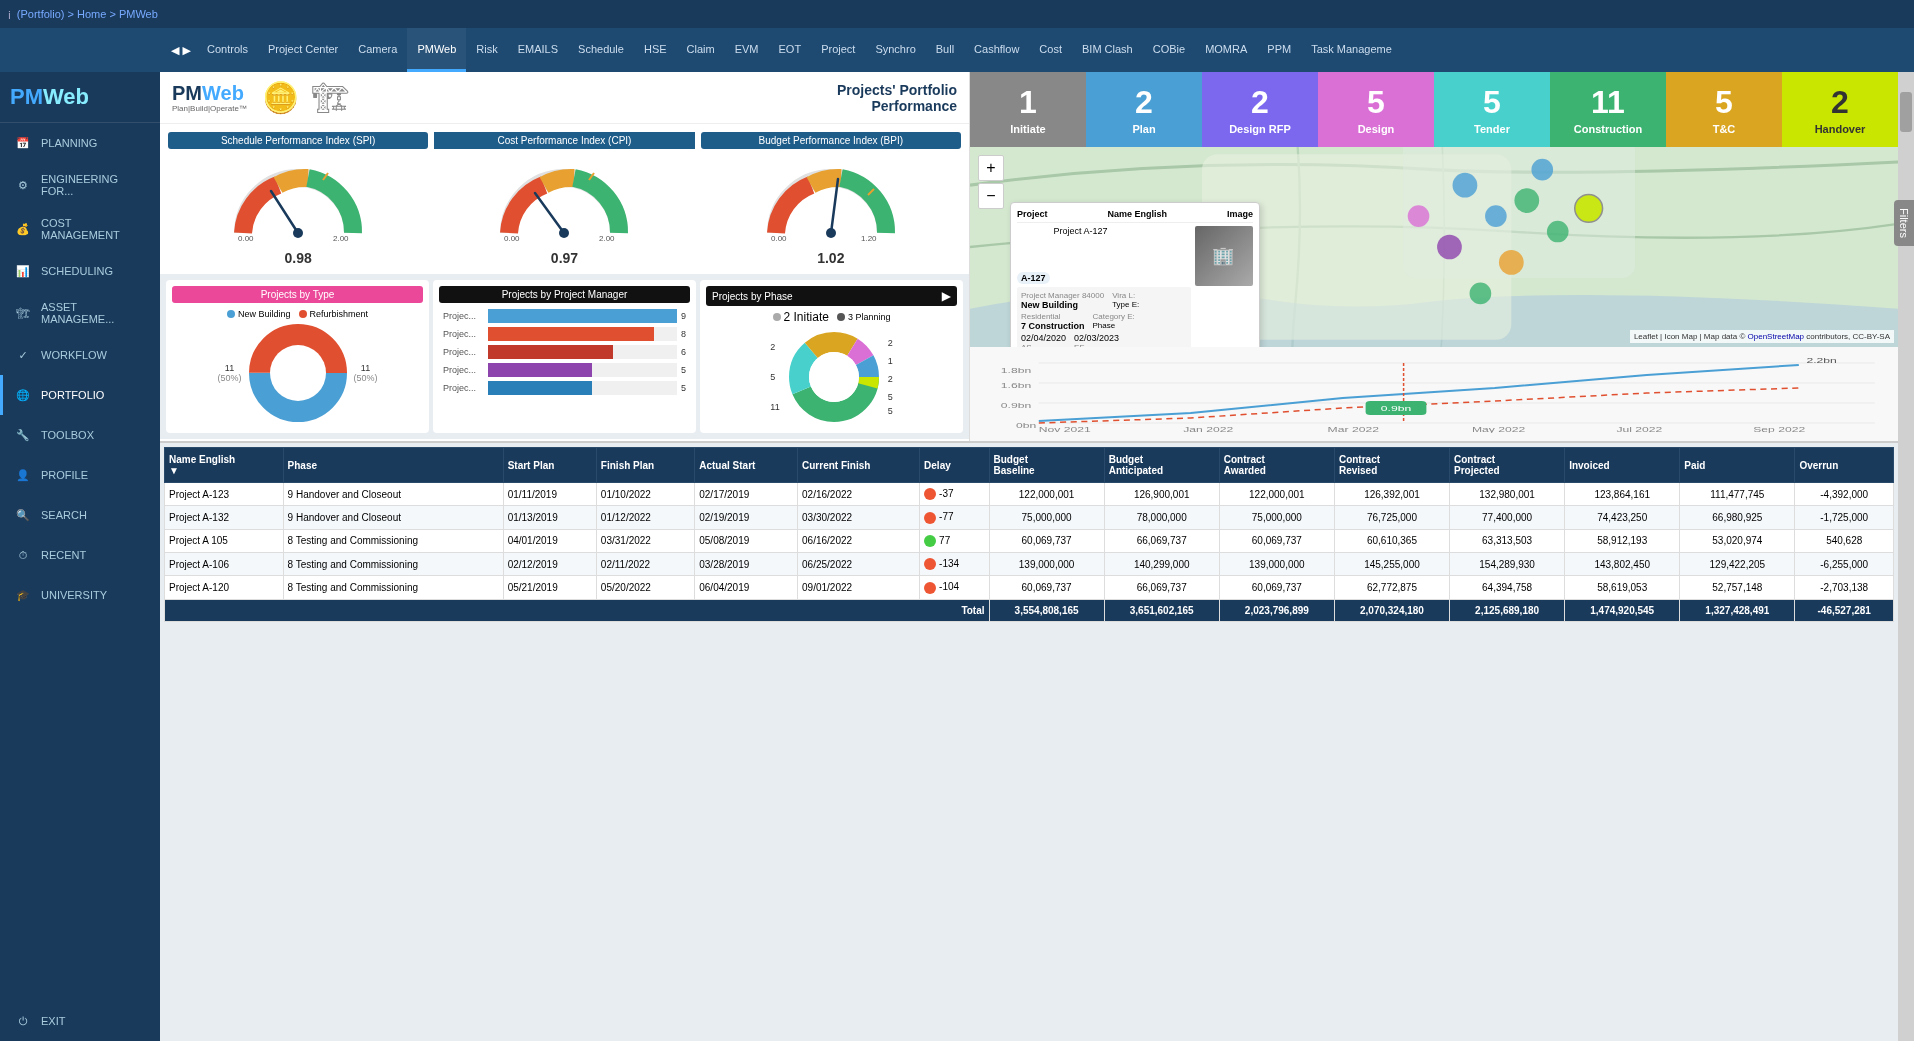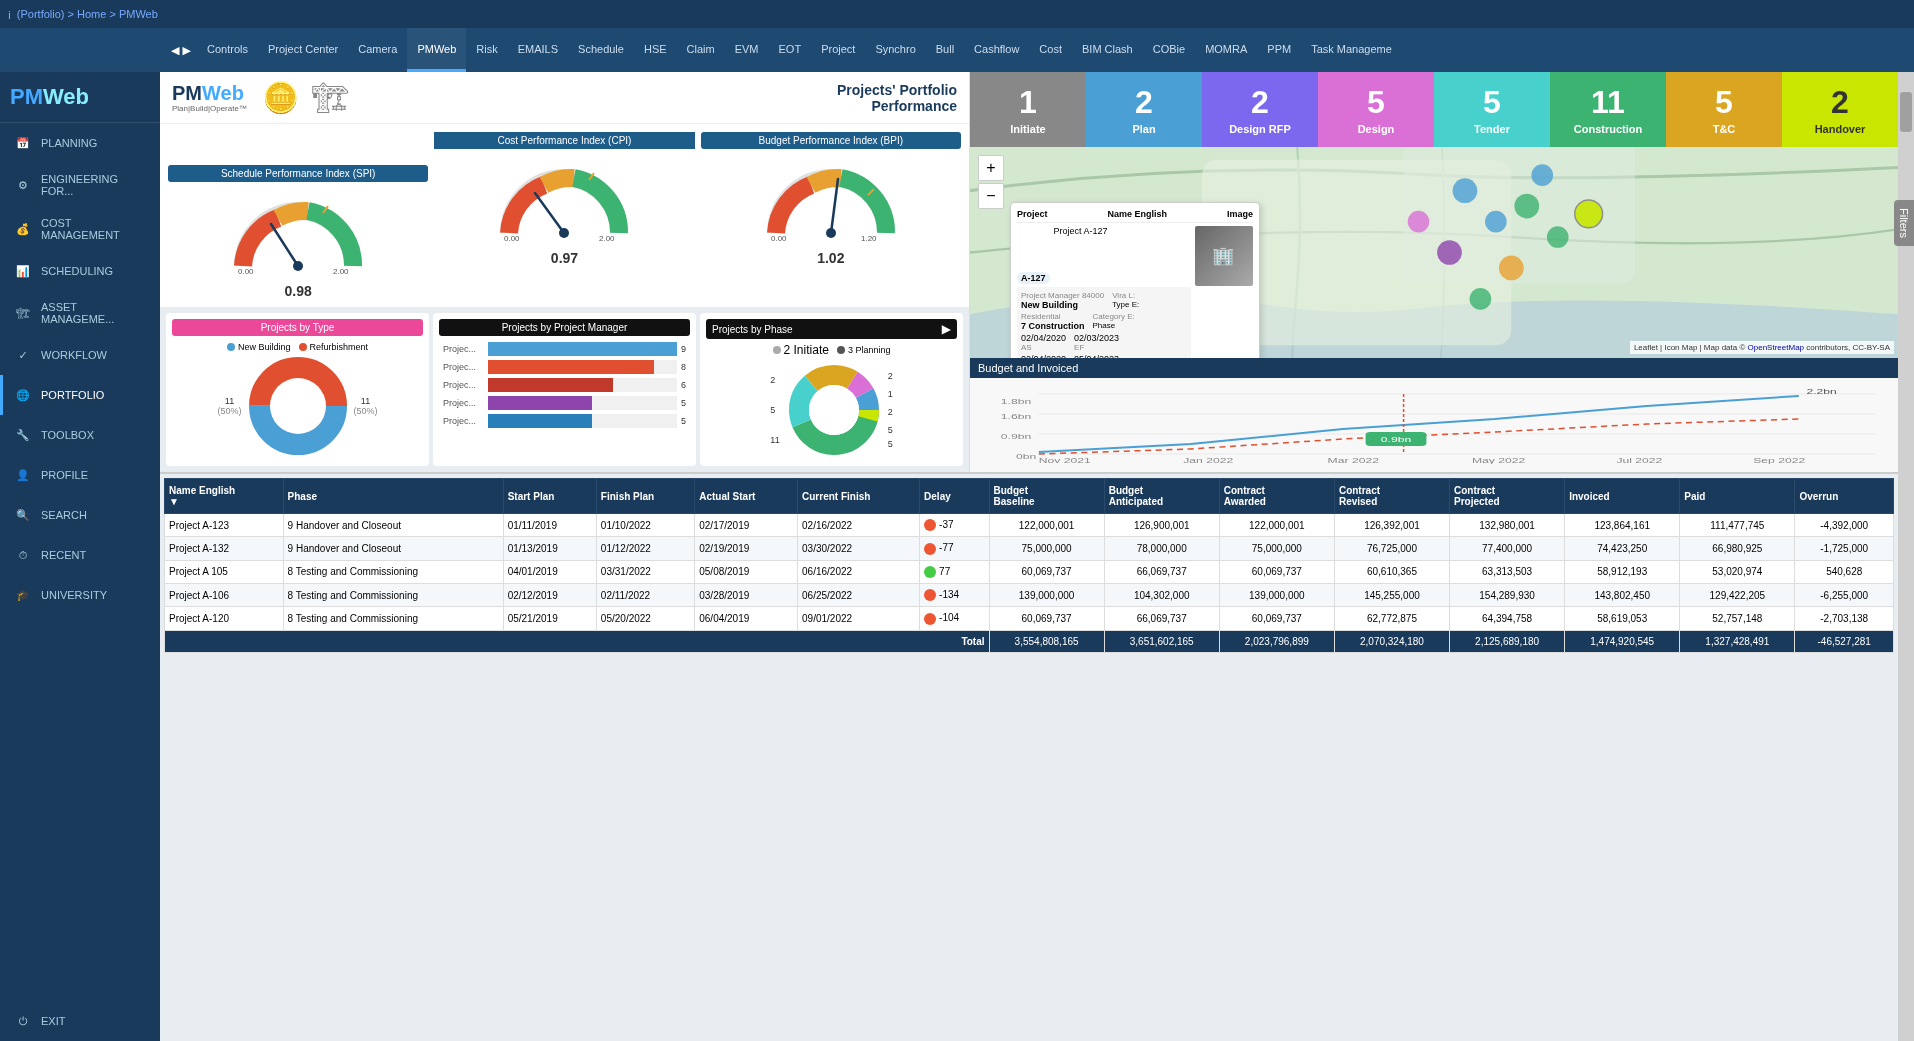--- a/index.html
+++ b/index.html
@@ -35,21 +35,21 @@
     .phase-tender { background: #48d1cc; color: white; }
     .phase-construction { background: #3cb371; color: white; }
     .phase-tc { background: #daa520; color: white; }
     .phase-handover { background: #c8e600; color: #333; }
 
     
     .data-table { width: 100%; border-collapse: collapse; font-size: 10px; background: white; }
     .data-table th { background: #1a3a5c; color: white; padding: 6px 4px; text-align: left; border: 1px solid #2a4a6c; white-space: nowrap; }
     .data-table td { padding: 5px 4px; border: 1px solid #ddd; white-space: nowrap; }
     .data-table tr:nth-child(even) { background: #f5f8fb; }
-    .data-table tfoot td { background: #1a3a5c; color: white; font-weight: normal; padding: 5px 4px; }
+    .data-table tfoot td { background: #1a3a5c; color: white; font-weight: bold; padding: 5px 4px; }
     .delay-red { width: 12px; height: 12px; background: #e53; border-radius: 50%; display: inline-block; }
     .delay-green { width: 12px; height: 12px; background: #4c4; border-radius: 50%; display: inline-block; }
 
     
     .bar-row { display: flex; align-items: center; margin-bottom: 4px; }
     .bar-label { width: 45px; font-size: 9px; color: #555; overflow: hidden; text-overflow: ellipsis; white-space: nowrap; }
     .bar-track { flex: 1; height: 14px; background: #f0f0f0; position: relative; }
     .bar-fill { height: 100%; }
     .bar-value { margin-left: 4px; font-size: 9px; color: #333; }
 
@@ -208,21 +208,21 @@
             <span style="font-size:30px; color:#888;">🏗</span>
           </div>
           <div style="text-align:right;">
             <div style="font-size:14px; font-weight:bold; color:#1a3a5c;">Projects' Portfolio</div>
             <div style="font-size:14px; font-weight:bold; color:#1a3a5c;">Performance</div>
           </div>
         </div>
 
         <div style="display:flex; gap:6px; padding: 8px; background:white;">
 
-          <div style="flex:1; text-align:center;margin-top:33px;">
+          <div style="flex:1; text-align:center;">
             <div style="background:#1e5c8a; color:white; font-size:10px; padding:3px 6px; border-radius:3px; margin-bottom:4px;">Schedule Performance Index (SPI)</div>
             <svg width="150" height="95" viewBox="0 0 150 95">
 
               <path d="M 20 80 A 55 55 0 0 1 130 80" fill="none" stroke="#e0e0e0" stroke-width="18"></path>
 
               <path d="M 20 80 A 55 55 0 0 1 55 32" fill="none" stroke="#e05030" stroke-width="18"></path>
 
               <path d="M 55 32 A 55 55 0 0 1 85 25" fill="none" stroke="#e8a030" stroke-width="18"></path>
 
               <path d="M 85 25 A 55 55 0 0 1 130 80" fill="none" stroke="#3cb371" stroke-width="18"></path>
@@ -508,21 +508,20 @@
               </div>
             </div>
           </div>
 
           <div style="position:absolute;bottom:4px;right:4px;font-size:8px;color:#333;background:rgba(255,255,255,0.8);padding:2px 4px;">
             Leaflet | Icon Map | Map data © <span style="color:#00a;">OpenStreetMap</span> contributors, CC-BY-SA
           </div>
         </div>
 
         <div style="background:white;padding:0;">
-          <div style="background:#1a3a5c;color:white;font-size:11px;padding:4px 8px;">Budget and Invoiced</div>
           <div style="padding:6px 8px;background:#f8f8f8;">
             <svg width="100%" height="80" viewBox="0 0 600 80" preserveAspectRatio="none">
 
               <text x="25" y="75" font-size="8" fill="#888">0bn</text>
               <text x="15" y="55" font-size="8" fill="#888">0.9bn</text>
               <text x="15" y="35" font-size="8" fill="#888">1.6bn</text>
               <text x="15" y="20" font-size="8" fill="#888">1.8bn</text>
 
               <line x1="40" y1="70" x2="590" y2="70" stroke="#e0e0e0" stroke-width="0.5"></line>
               <line x1="40" y1="50" x2="590" y2="50" stroke="#e0e0e0" stroke-width="0.5"></line>
@@ -630,21 +629,21 @@
   </tr>
               <tr>
     <td>Project A-106</td>
     <td>8 Testing and Commissioning</td>
     <td>02/12/2019</td>
     <td>02/11/2022</td>
     <td>03/28/2019</td>
     <td>06/25/2022</td>
     <td><span class="delay-red" style="display:inline-block;width:12px;height:12px;border-radius:50%;background:#e53;vertical-align:middle;margin-right:3px;"></span>-134</td>
     <td class="num-right">139,000,000</td>
-    <td class="num-right">104,302,000</td>
+    <td class="num-right">140,299,000</td>
     <td class="num-right">139,000,000</td>
     <td class="num-right">145,255,000</td>
     <td class="num-right">154,289,930</td>
     <td class="num-right">143,802,450</td>
     <td class="num-right">129,422,205</td>
     <td class="num-right">-6,255,000</td>
   </tr>
               <tr>
     <td>Project A-120</td>
     <td>8 Testing and Commissioning</td>

